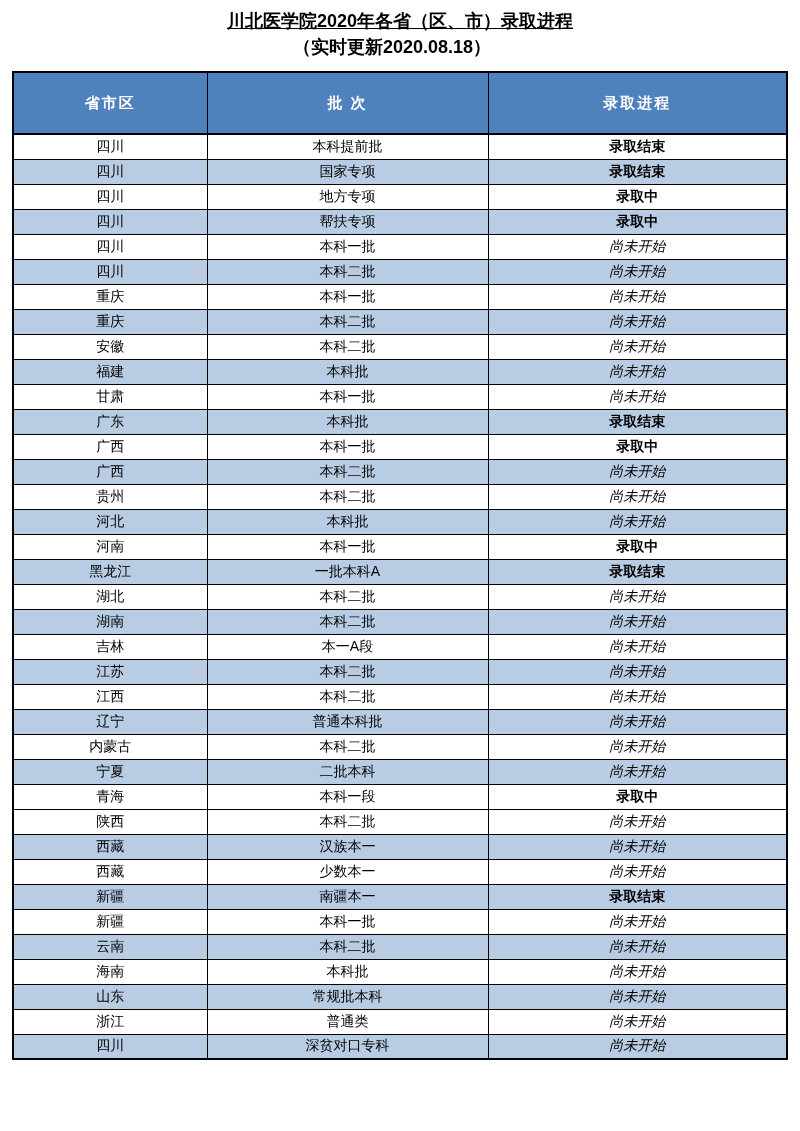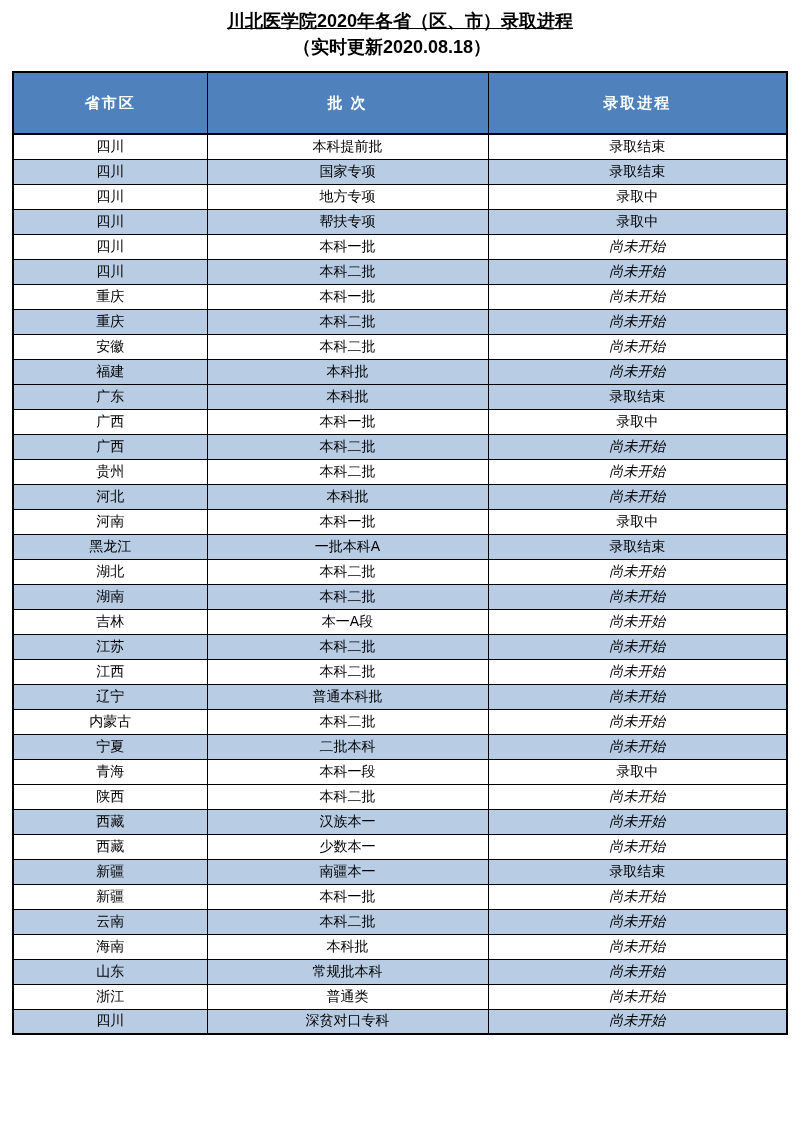--- a/index.html
+++ b/index.html
@@ -56,21 +56,21 @@
   td {
     height: 25px;
     text-align: center;
     vertical-align: middle;
     font-size: 14px;
     border: 1px solid #000000;
     padding: 0;
     background: #ffffff;
   }
   tr.alt td { background: #B8CCE4; }
-  td.status-bold { font-weight: normal; }
+  td.status-bold { font-weight: bold; }
   td.status-italic { font-style: italic; }
 </style>
 </head>
 <body>
 
 <div class="page">
   <div class="title-line1">川北医学院2020年各省（区、市）录取进程</div>
   <div class="title-line2">（实时更新2020.08.18）</div>
 
   <table class="admission">
@@ -130,20 +130,25 @@
         <tr>
           <td>安徽</td>
           <td>本科二批</td>
           <td class="status-italic">尚未开始</td>
         </tr>
         <tr class="alt">
           <td>福建</td>
           <td>本科批</td>
           <td class="status-italic">尚未开始</td>
         </tr>
+        <tr>
+          <td>甘肃</td>
+          <td>本科一批</td>
+          <td class="status-italic">尚未开始</td>
+        </tr>
         <tr class="alt">
           <td>广东</td>
           <td>本科批</td>
           <td class="status-bold">录取结束</td>
         </tr>
         <tr>
           <td>广西</td>
           <td>本科一批</td>
           <td class="status-bold">录取中</td>
         </tr>

